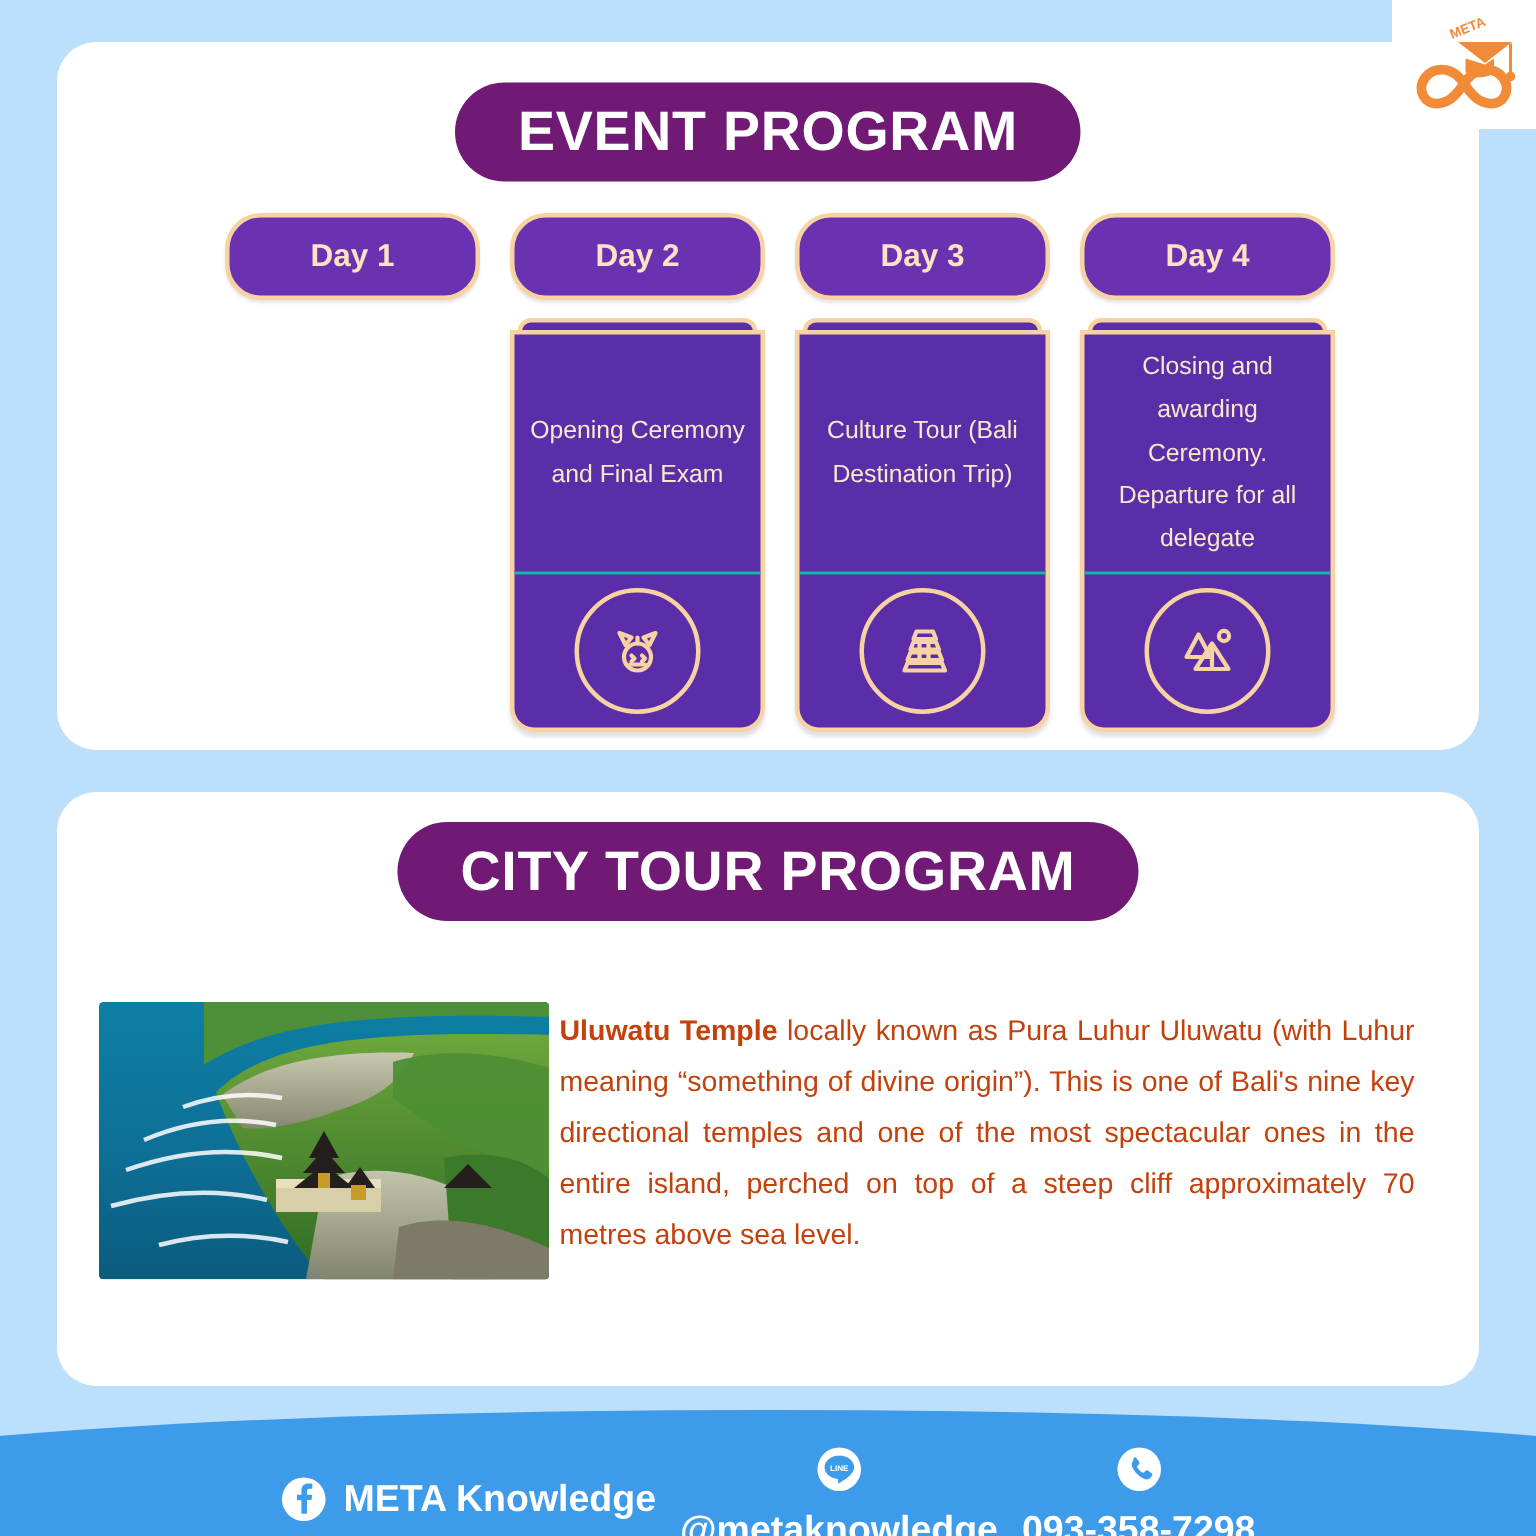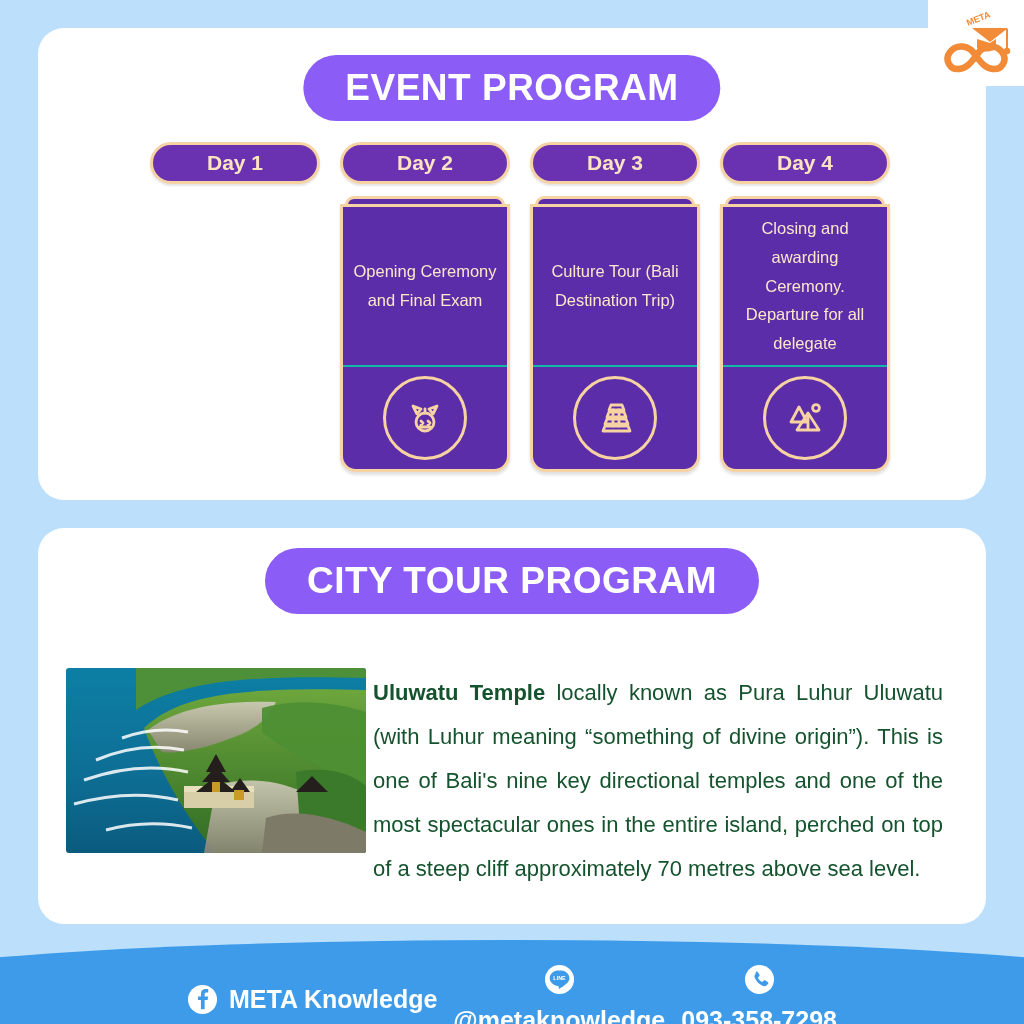--- a/index.html
+++ b/index.html
@@ -28,42 +28,42 @@
     left:38px; right:38px;
     background:#FFFFFF;
     border-radius:26px;
   }
   #panel-event{ top:28px;  height:472px; }
   #panel-city { top:528px; height:396px; }
 
   
   .heading-pill{
     position:absolute; left:50%; transform:translateX(-50%);
-    background:#8b5cf6;
+    background:#701a75;
     color:#fff;
     border-radius:40px;
     font-weight:bold;
     letter-spacing:.5px;
     white-space:nowrap;
     display:flex; align-items:center; justify-content:center;
   }
   #event-heading{ top:55px; height:66px; padding:0 42px; font-size:37px; }
   #city-heading { top:548px; height:66px; padding:12px 42px; font-size:37px; }
 
   
   .days-row{
     position:absolute;
     top:142px; left:150px;
     width:740px; height:330px;
     display:flex; justify-content:space-between;
   }
   .day-col{ width:170px; position:relative; }
 
   .day-pill{
-    height:42px;
+    height:58px;
     border:3px solid #F7D3A3;
     background:#6A31B0;
     border-radius:24px;
     color:#FBE3C4;
     font-size:21px; font-weight:bold;
     display:flex; align-items:center; justify-content:center;
     box-shadow:0 2px 2px rgba(0,0,0,.10);
   }
 
   .day-body{
@@ -120,23 +120,23 @@
     width:300px; height:185px;
     border-radius:3px;
     overflow:hidden;
   }
   .city-photo svg{ display:block; width:100%; height:100%; }
 
   .city-text{
     position:absolute;
     left:373px; top:671px;
     width:570px;
-    font-size:22px;
-    line-height:44px;
-    color:#14532d;
+    font-size:19px;
+    line-height:34px;
+    color:#c2410c;
     text-align:justify;
   }
   .city-text b{ font-weight:bold; }
 
   
   .footer-wrap{
     position:absolute;
     left:0; right:0; bottom:0;
     height:90px;
     overflow:hidden;

